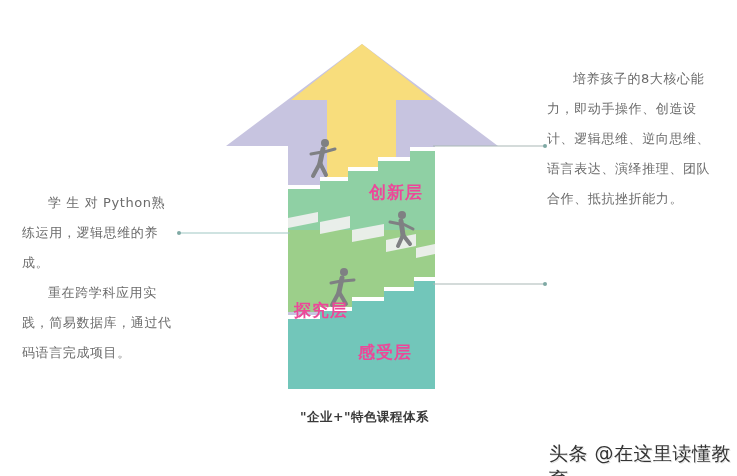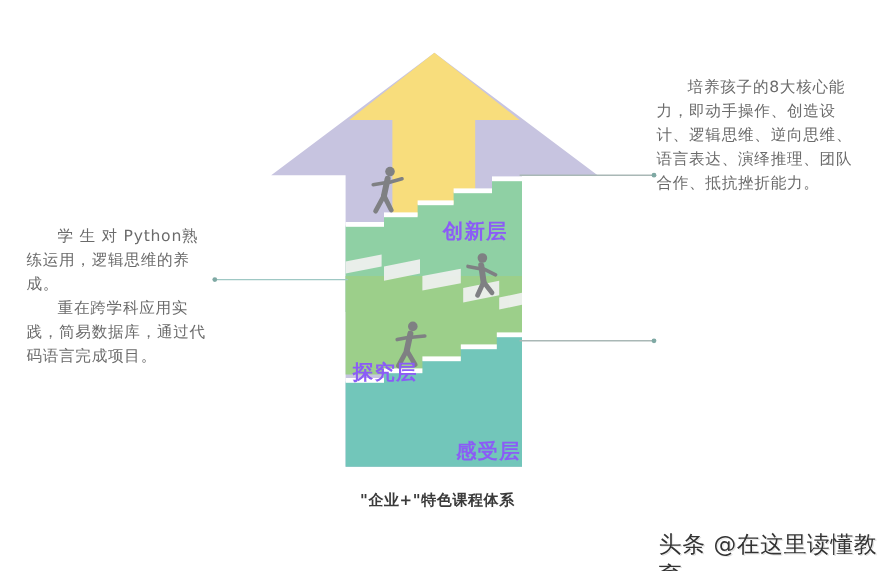--- a/index.html
+++ b/index.html
@@ -2,28 +2,28 @@
 <html><head>
 <meta charset="utf-8">
 <style>
   html, body { margin:0; padding:0; }
   body {
     width:737px; height:476px; background:#ffffff; position:relative; overflow:hidden;
     font-family:"DejaVu Sans", "Liberation Sans", sans-serif;
   }
   .diagram { position:absolute; left:0; top:0; width:737px; height:476px; }
   .text-block {
-    position:absolute; color:#6b6b6b; font-size:13px; line-height:20px; letter-spacing:0.6px;
+    position:absolute; color:#6b6b6b; font-size:13px; line-height:30px; letter-spacing:0.6px;
   }
   .text-block p { margin:0; text-indent:2em; }
   .left-block { left:22px; top:188px; width:150px; }
   .right-top-block { left:547px; top:64px; width:165px; }
   .right-bottom-block { left:547px; top:223px; width:165px; }
   .layer-label {
-    position:absolute; color:#8b5cf6; font-weight:bold; font-size:17px; letter-spacing:1px;
+    position:absolute; color:#ec4899; font-weight:bold; font-size:17px; letter-spacing:1px;
   }
   .caption {
     position:absolute; left:300px; top:409px; font-size:12.5px; font-weight:bold; color:#3a3a3a; letter-spacing:0.5px;
   }
   .watermark {
     position:absolute; left:549px; top:441px; font-size:19px; color:#333333; letter-spacing:0.5px;
     text-shadow:0 0 1px #fff, 0 0 2px #fff, 1px 1px 0 #ddd;
   }
 </style>
 </head>
@@ -100,21 +100,21 @@
       <line x1="342" y1="278" x2="339" y2="292" stroke-width="5"></line>
       <line x1="341" y1="281" x2="331" y2="283" stroke-width="3"></line>
       <line x1="343" y1="281" x2="354" y2="280" stroke-width="3"></line>
       <line x1="339" y1="292" x2="332" y2="305" stroke-width="4"></line>
       <line x1="339" y1="292" x2="346" y2="304" stroke-width="4"></line>
     </g>
   </svg>
 
   <span class="layer-label" style="left:369px;top:181px;">创新层</span>
   <span class="layer-label" style="left:294px;top:252px;margin-top:47px;">探究层</span>
-  <span class="layer-label" style="left:380px;top:341px;margin-top:24px;">感受层</span>
+  <span class="layer-label" style="left:358px;top:341px;">感受层</span>
 
   <div class="text-block left-block">
     <p>学 生 对 Python熟练运用，逻辑思维的养成。</p>
     <p>重在跨学科应用实践，简易数据库，通过代码语言完成项目。</p>
   </div>
 
   <div class="text-block right-top-block">
     <p>培养孩子的8大核心能力，即动手操作、创造设计、逻辑思维、逆向思维、语言表达、演绎推理、团队合作、抵抗挫折能力。</p>
   </div>
 

